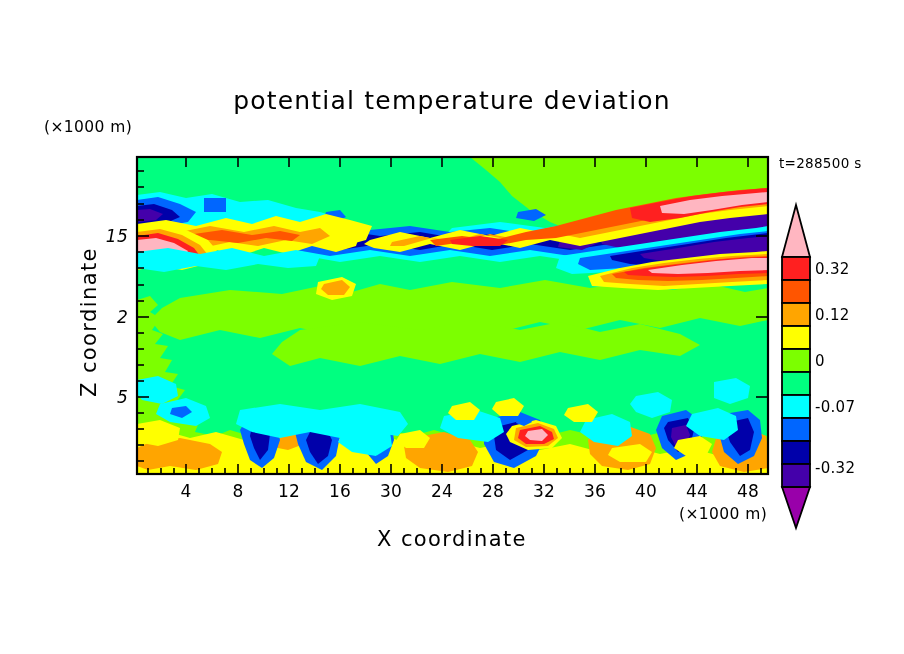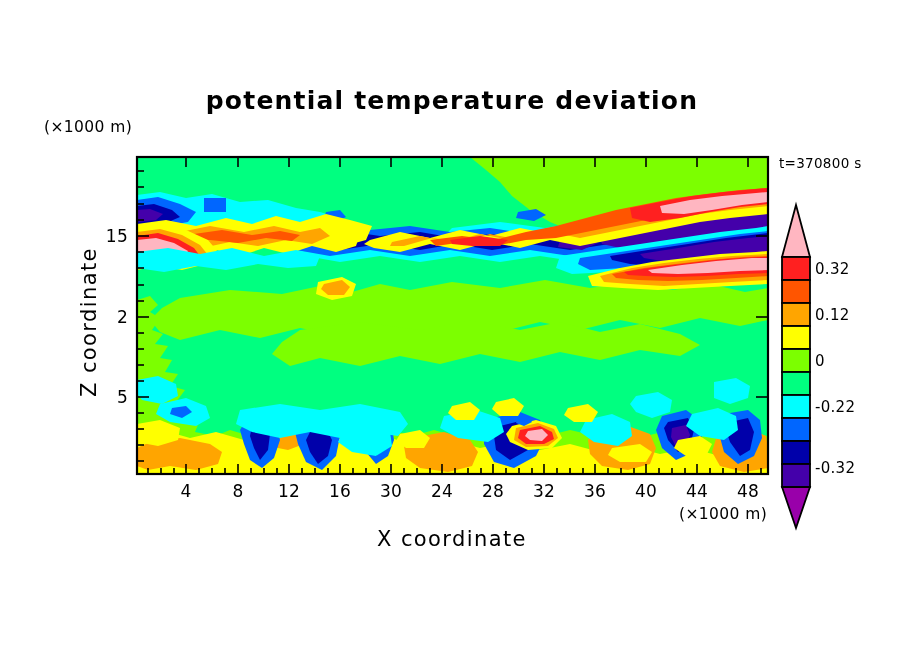--- a/index.html
+++ b/index.html
@@ -25,21 +25,21 @@
 
   
   .title {
     position: absolute;
     left: 0;
     top: 86px;
     width: 904px;
     text-align: center;
     font-size: 25px;
     letter-spacing: 1.2px;
-    font-weight: 700;
+    font-weight: 400;
     white-space: nowrap;
   }
   .units-top {
     position: absolute;
     left: 44px;
     top: 118px;
     font-size: 15.5px;
     letter-spacing: 0.4px;
     white-space: nowrap;
   }
@@ -91,20 +91,21 @@
     top: 481px;
     letter-spacing: 0.3px;
   }
   .ytick-label {
     position: absolute;
     font-size: 17px;
     text-align: right;
     width: 44px;
     left: 84px;
     letter-spacing: 0.3px;
+    font-style: italic;
   }
   .cb-label {
     position: absolute;
     font-size: 15px;
     left: 815px;
     letter-spacing: 0.3px;
     white-space: nowrap;
   }
 
   svg { display: block; }
@@ -114,21 +115,21 @@
   }
 </style>
 </head>
 <body>
 
 <div class="plot-root">
 
   <div class="title">potential temperature deviation</div>
   <div class="units-top">(×1000 m)</div>
   <div class="units-bottom">(×1000 m)</div>
-  <div class="time-stamp">t=370800 s</div>
+  <div class="time-stamp">t=288500 s</div>
   <div class="xaxis-title">X coordinate</div>
   <div class="yaxis-title">Z coordinate</div>
 
   <svg class="svg-layer" width="904" height="654">
     <defs>
       <clipPath id="plotclip">
         <rect x="137" y="157" width="631" height="317"></rect>
       </clipPath>
     </defs>
 
@@ -543,17 +544,17 @@
   <div>
     <div class="ytick-label" style="top:226px">15</div>
     <div class="ytick-label" style="top:307px">2</div>
     <div class="ytick-label" style="top:387px">5</div>
   </div>
 
   <div>
     <div class="cb-label" style="top:260px">0.32</div>
     <div class="cb-label" style="top:306px">0.12</div>
     <div class="cb-label" style="top:352px">0</div>
-    <div class="cb-label" style="top:398px">-0.22</div>
+    <div class="cb-label" style="top:398px">-0.07</div>
     <div class="cb-label" style="top:459px">-0.32</div>
   </div>
 
 </div>
 
 </body></html>

